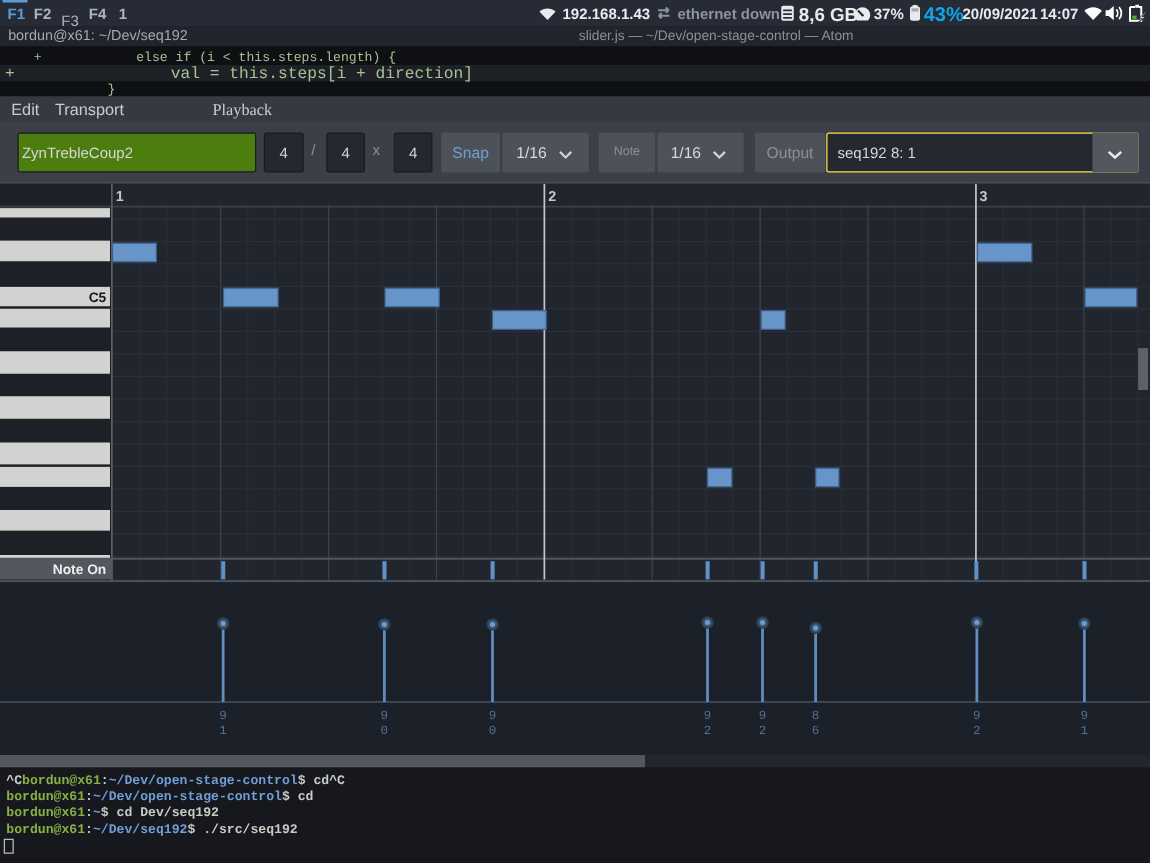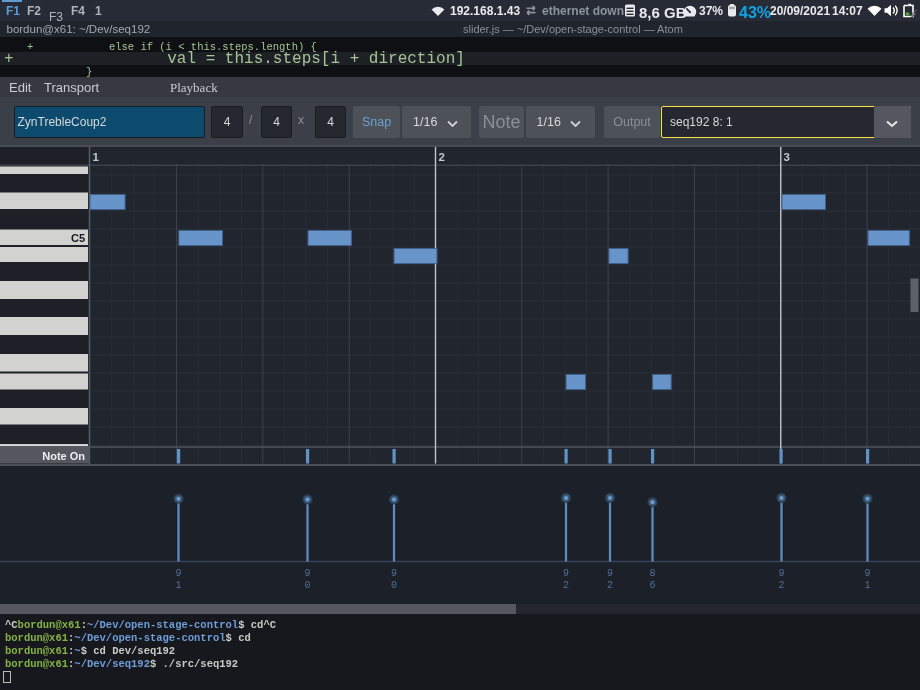--- a/index.html
+++ b/index.html
@@ -56,41 +56,41 @@
 <rect x="6.2" y="0.8" width="3" height="2.4" fill="#ffffff"></rect>
 <rect x="3.8" y="9.5" width="3.4" height="2.6" fill="#4fb524"></rect>
 <path d="M14.2 6.8 L9.2 11.6 H11.8 L8.6 15 L14.4 10.4 H11.8 L15 6.8 Z" fill="#ffffff" stroke="#262b35" stroke-width="0.7"></path>
   </svg>
 <div class="abs" style="left:0;top:21px;width:920px;height:16px;background:#20242d;"></div>
 <div class="abs" style="left:6.5px;top:23px;font-size:11.5px;color:#a3a9b0;">bordun@x61: ~/Dev/seq192</div>
 <div class="abs" style="left:463px;top:23px;font-size:11px;color:#8a9098;white-space:pre;">slider.js — ~/Dev/open-stage-control — Atom</div>
 <div class="abs" style="left:0;top:37px;width:920px;height:40px;background:#0e1013;"></div>
 <div class="abs" style="left:0;top:52px;width:920px;height:13px;background:#1d2125;"></div>
 <div class="abs mono" style="left:4px;top:40.5px;font-size:10.5px;line-height:12px;color:#a8c295;white-space:pre;margin-left:23px;">+            else if (i &lt; this.steps.length) {</div>
-<div class="abs mono" style="left:4px;top:53px;font-size:16px;line-height:12px;color:#a8c295;white-space:pre;">+                val = this.steps[i + direction]</div>
+<div class="abs mono" style="left:4px;top:53px;font-size:13px;line-height:12px;color:#a8c295;white-space:pre;">+                val = this.steps[i + direction]</div>
 <div class="abs mono" style="left:4px;top:65.5px;font-size:10.5px;line-height:12px;color:#a8c295;white-space:pre;">             }</div>
 <div class="abs" style="left:0;top:77px;width:920px;height:20px;background:#36393f;"></div>
 <div class="abs" style="left:9px;top:80px;font-size:13px;color:#c9ccd1;">Edit</div>
 <div class="abs" style="left:44px;top:80px;font-size:13px;color:#c9ccd1;">Transport</div>
 <div class="abs" style="left:115px;top:80px;font-size:13px;color:#c9ccd1;margin-top:28px;">Record</div>
 <div class="abs" style="left:170px;top:80px;font-size:13px;color:#c9ccd1;font-family:Liberation Serif, serif;">Playback</div>
 <div class="abs" style="left:0;top:97px;width:920px;height:48px;background:#3b3f47;"></div>
 <div class="abs" style="left:0;top:145px;width:920px;height:2px;background:#474b52;"></div>
-<div class="abs" style="left:14px;top:106px;width:191px;height:32px;background:#0c4a6e;border:1px solid #191c20;border-radius:2px;padding-left:2.5px;font-size:12px;color:#d6d8da;line-height:30px;">ZynTrebleCoup2</div>
+<div class="abs" style="left:14px;top:106px;width:191px;height:32px;background:#4d7c0f;border:1px solid #191c20;border-radius:2px;padding-left:2.5px;font-size:12px;color:#d6d8da;line-height:30px;">ZynTrebleCoup2</div>
 <div class="abs" style="left:211px;top:106px;width:32px;height:32px;background:#25282e;border:1px solid #191c20;border-radius:2px;text-align:center;font-size:12px;color:#d6d8da;line-height:30px;">4</div>
 <div class="abs" style="left:261px;top:106px;width:31px;height:32px;background:#25282e;border:1px solid #191c20;border-radius:2px;text-align:center;font-size:12px;color:#d6d8da;line-height:30px;">4</div>
 <div class="abs" style="left:315px;top:106px;width:31px;height:32px;background:#25282e;border:1px solid #191c20;border-radius:2px;text-align:center;font-size:12px;color:#d6d8da;line-height:30px;">4</div>
 <div class="abs" style="left:249px;top:113px;font-size:12px;color:#8b9097;">/</div>
 <div class="abs" style="left:298px;top:113px;font-size:12px;color:#8b9097;">x</div>
 <div class="abs" style="left:353px;top:106px;width:47px;height:32px;background:#4d5158;border-radius:2px;text-align:center;font-size:12.5px;color:#6f9fd2;line-height:32px;">Snap</div>
 <div class="abs" style="left:402px;top:106px;width:69px;height:32px;background:#4d5158;border-radius:2px;padding-left:11px;font-size:12.5px;color:#d6d8da;line-height:32px;">1/16</div>
 <svg class="abs" style="left:447px;top:120px;" width="11" height="8" viewBox="0 0 11 8">
     <path d="M1 1.5 L5.5 6 L10 1.5" stroke="#cfd2d6" stroke-width="1.8" fill="none"></path>
   </svg>
-<div class="abs" style="left:479px;top:106px;width:45px;height:32px;background:#4d5158;border-radius:2px;text-align:center;font-size:18px;color:#8b9097;line-height:32px;">Note</div>
+<div class="abs" style="left:479px;top:106px;width:45px;height:32px;background:#4d5158;border-radius:2px;text-align:center;font-size:10px;color:#8b9097;line-height:32px;">Note</div>
 <div class="abs" style="left:526px;top:106px;width:69px;height:32px;background:#4d5158;border-radius:2px;padding-left:10.5px;font-size:12.5px;color:#d6d8da;line-height:32px;">1/16</div>
 <svg class="abs" style="left:570px;top:120px;" width="11" height="8" viewBox="0 0 11 8">
     <path d="M1 1.5 L5.5 6 L10 1.5" stroke="#cfd2d6" stroke-width="1.8" fill="none"></path>
   </svg>
 <div class="abs" style="left:604px;top:106px;width:56px;height:32px;background:#4d5158;border-radius:2px;text-align:center;font-size:12.5px;color:#8b9097;line-height:32px;">Output</div>
 <div class="abs" style="left:661px;top:106px;width:250px;height:32px;background:#25282e;border:1px solid #fde047;border-radius:2px;padding-left:8px;font-size:12px;color:#d6d8da;line-height:30px;">seq192 8: 1</div>
 <div class="abs" style="left:874px;top:106px;width:37px;height:32px;background:#54575d;border-radius:0 2px 2px 0;"></div>
 <svg class="abs" style="left:886px;top:120px;" width="12" height="8" viewBox="0 0 12 8">
     <path d="M1 1.5 L6.0 6 L11 1.5" stroke="#e8eaec" stroke-width="2.0" fill="none"></path>
   </svg>

